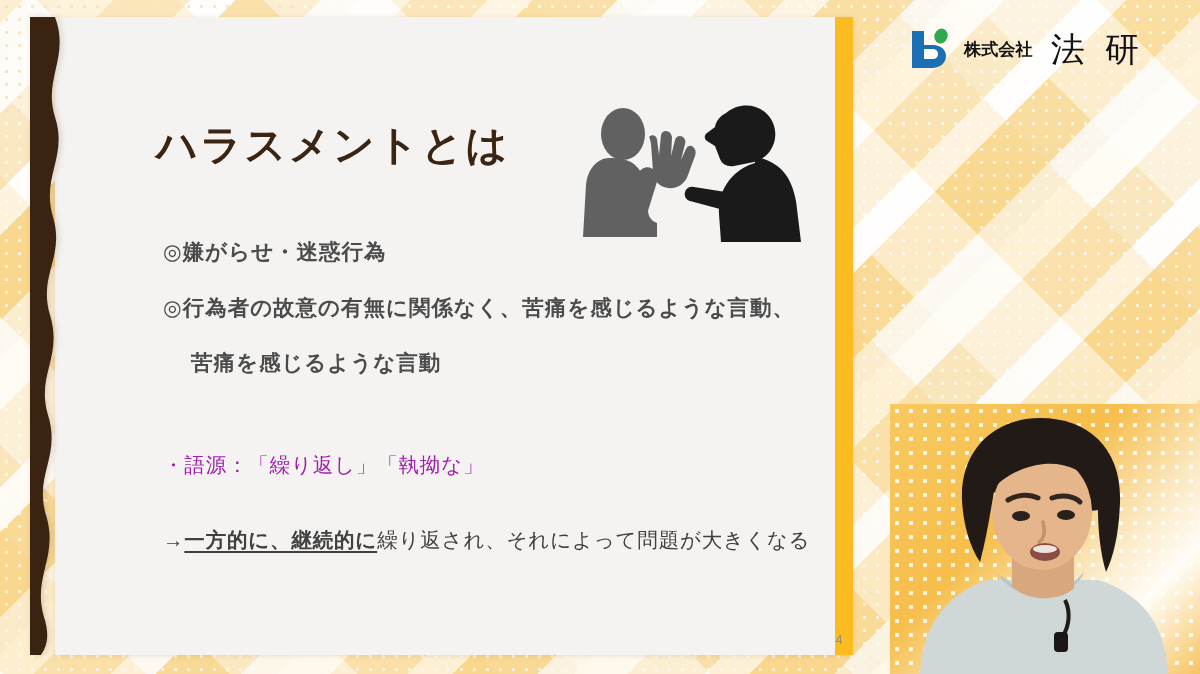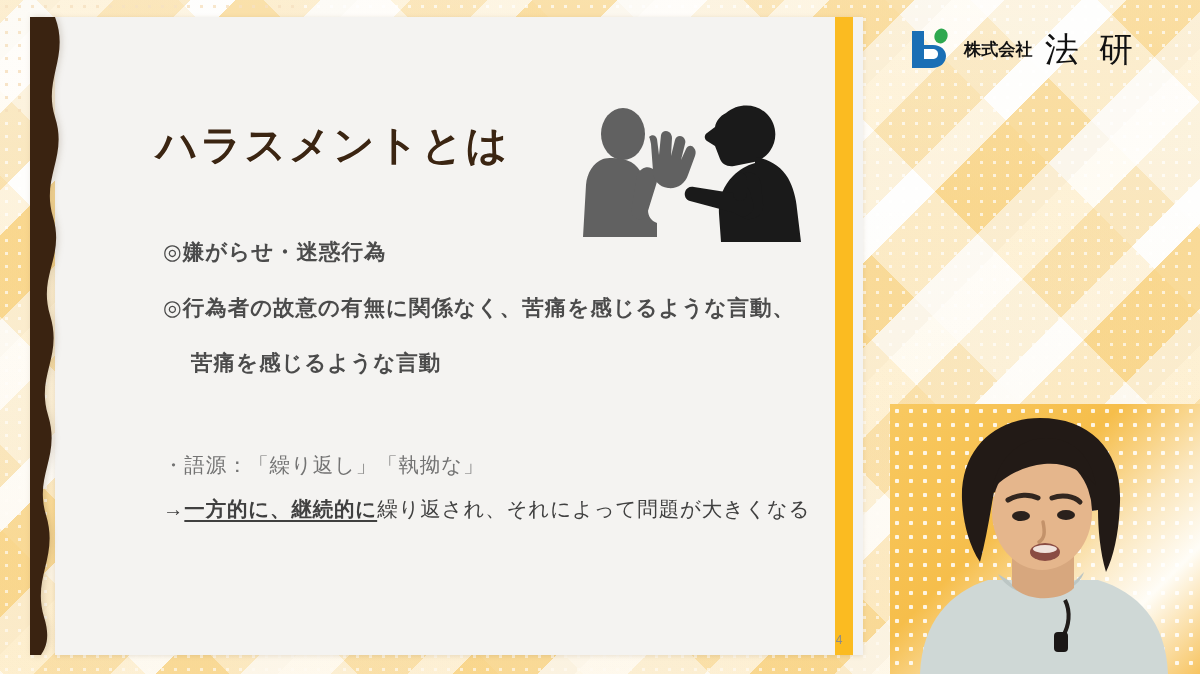--- a/index.html
+++ b/index.html
@@ -47,21 +47,20 @@
     position:absolute;inset:0;
     background:linear-gradient(180deg, rgba(255,255,255,0.18), rgba(255,255,255,0) 30%, rgba(250,210,130,0.10));
   }
 
   
   #slide{
     position:absolute;left:55px;top:17px;width:798px;height:638px;
     background:#F4F3F1;
     box-shadow:0 1px 5px rgba(90,60,20,.13);
     overflow:hidden;
-    padding-left:10px;
   }
   
   .slide-stripe{
     position:absolute;left:780px;top:0;width:18px;height:638px;
     background:#FBBB21;
   }
   
   .wave-band{
     position:absolute;left:-25px;top:17px;width:98px;height:638px;
     overflow:visible;
@@ -82,24 +81,24 @@
     color:#4B4B4B;
     font-size:21.5px;font-weight:700;letter-spacing:.045em;
     line-height:1.35;
     margin-bottom:27px;
     white-space:nowrap;
   }
   .body-line.indent{padding-left:28px;margin-bottom:12px;font-family:Liberation Mono, monospace;}
 
   .note-block{position:absolute;left:108px;top:434px;width:720px;}
   .note-line{
-    color:#737373;
+    color:#a21caf;
     font-size:20.5px;font-weight:400;letter-spacing:.04em;
     white-space:nowrap;
-    margin-bottom:16px;
+    margin-bottom:47px;
   }
   .note-line.strong{
     color:#404040;
     font-size:20.5px;font-weight:400;margin-bottom:0;
   }
   .note-line.strong .hl{
     font-weight:700;
     text-decoration:underline;
     text-underline-offset:4px;
     text-decoration-thickness:2px;
@@ -119,21 +118,21 @@
     position:absolute;left:908px;top:25px;
     display:flex;align-items:center;gap:10px;
     height:48px;
   }
   .logo-mark{width:46px;height:44px;position:relative;flex:0 0 auto;}
   .logo-mark svg{display:block;}
   .logo-kabu{
     font-size:17px;font-weight:700;color:#111;letter-spacing:.01em;
     font-family:"DejaVu Sans","Liberation Sans",sans-serif;
     line-height:1;
-    margin-right:2px;
+    margin-right:8px;
   }
   .logo-name{
     font-size:34px;font-weight:400;color:#111;letter-spacing:.14em;
     font-family:"DejaVu Sans","Liberation Sans",sans-serif;
     line-height:1;
   }
 
   
   .presenter{
     position:absolute;left:890px;top:404px;width:310px;height:270px;

